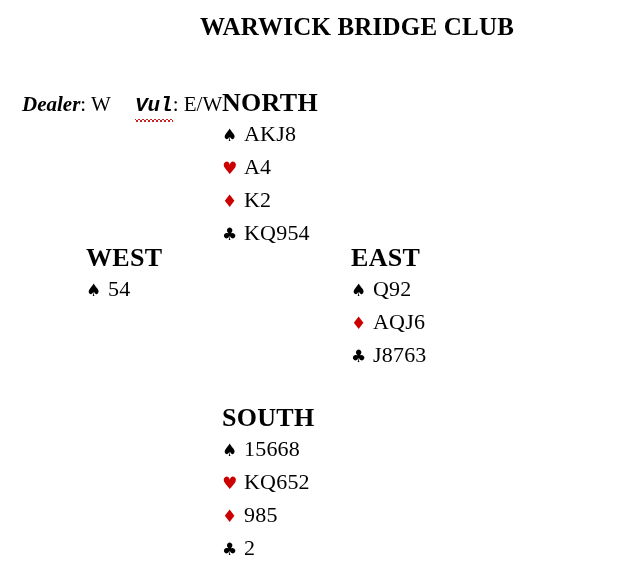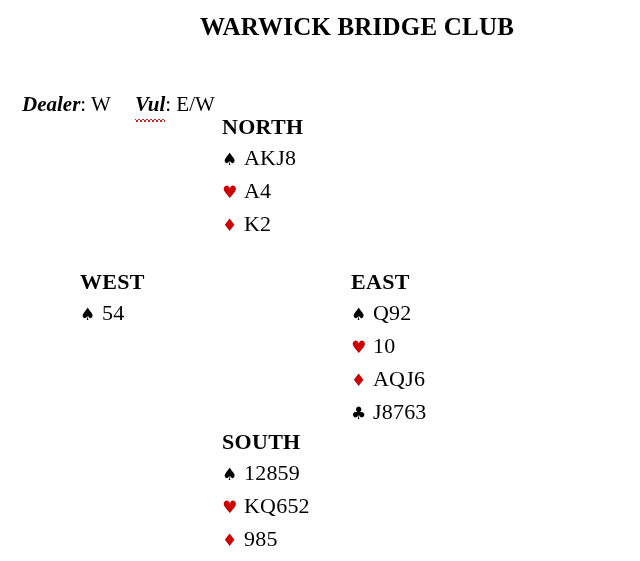--- a/index.html
+++ b/index.html
@@ -47,20 +47,21 @@
     margin-left: 24px;
   }
   .meta-label {
     font-weight: bold;
     font-style: italic;
   }
   
   .meta-label.spellcheck {
     position: relative;
     display: inline-block;
+    font-family: Liberation Mono, monospace;
   }
   .meta-label.spellcheck::after {
     content: "";
     position: absolute;
     left: 0;
     right: 0;
     bottom: -5px;
     height: 3px;
     background-image:
       linear-gradient(45deg, transparent 45%, #cc2222 45%, #cc2222 55%, transparent 55%),
@@ -72,30 +73,29 @@
     font-weight: normal;
     font-style: normal;
   }
 
   
   .hand {
     position: absolute;
     white-space: nowrap;
   }
   .hand-north { left: 222px; top: 88px; }
-  .hand-west  { left:  80px; top: 243px; }
+  .hand-west  { left:  86px; top: 243px; }
   .hand-east  { left: 351px; top: 243px; }
   .hand-south { left: 222px; top: 403px; }
 
   .hand-label {
-    font-size: 22px;
+    font-size: 26px;
     font-weight: bold;
     line-height: 30px;
     letter-spacing: 0.3px;
-    margin-top: 24px;
   }
   .suit-row {
     font-size: 22px;
     line-height: 31px;
     white-space: nowrap;
   }
   .suit-symbol {
     display: inline-block;
     min-width: 17px;
     font-family: "DejaVu Sans", sans-serif;
@@ -126,52 +126,52 @@
 
   <div class="suit-row">
     <span class="suit-symbol black">♠</span><span class="suit-cards">AKJ8</span>
   </div>
   <div class="suit-row">
     <span class="suit-symbol red">♥</span><span class="suit-cards">A4</span>
   </div>
   <div class="suit-row">
     <span class="suit-symbol red">♦</span><span class="suit-cards">K2</span>
   </div>
+  <div class="suit-row">
+    <span class="suit-symbol black">♣</span><span class="suit-cards">KQ954</span>
+  </div>
 </div>
 
 <div class="hand hand-west">
   <div class="hand-label">WEST</div>
 
   <div class="suit-row">
     <span class="suit-symbol black">♠</span><span class="suit-cards">54</span>
   </div>
 </div>
 
 <div class="hand hand-east">
   <div class="hand-label">EAST</div>
 
   <div class="suit-row">
     <span class="suit-symbol black">♠</span><span class="suit-cards">Q92</span>
   </div>
   <div class="suit-row">
-    <span class="suit-symbol red">♥</span><span class="suit-cards">10</span>
-  </div>
-  <div class="suit-row">
     <span class="suit-symbol red">♦</span><span class="suit-cards">AQJ6</span>
   </div>
   <div class="suit-row">
     <span class="suit-symbol black">♣</span><span class="suit-cards">J8763</span>
   </div>
 </div>
 
 <div class="hand hand-south">
   <div class="hand-label">SOUTH</div>
 
   <div class="suit-row">
-    <span class="suit-symbol black">♠</span><span class="suit-cards">12859</span>
+    <span class="suit-symbol black">♠</span><span class="suit-cards">15668</span>
   </div>
   <div class="suit-row">
     <span class="suit-symbol red">♥</span><span class="suit-cards">KQ652</span>
   </div>
   <div class="suit-row">
     <span class="suit-symbol red">♦</span><span class="suit-cards">985</span>
   </div>
   <div class="suit-row">
     <span class="suit-symbol black">♣</span><span class="suit-cards">2</span>
   </div>

